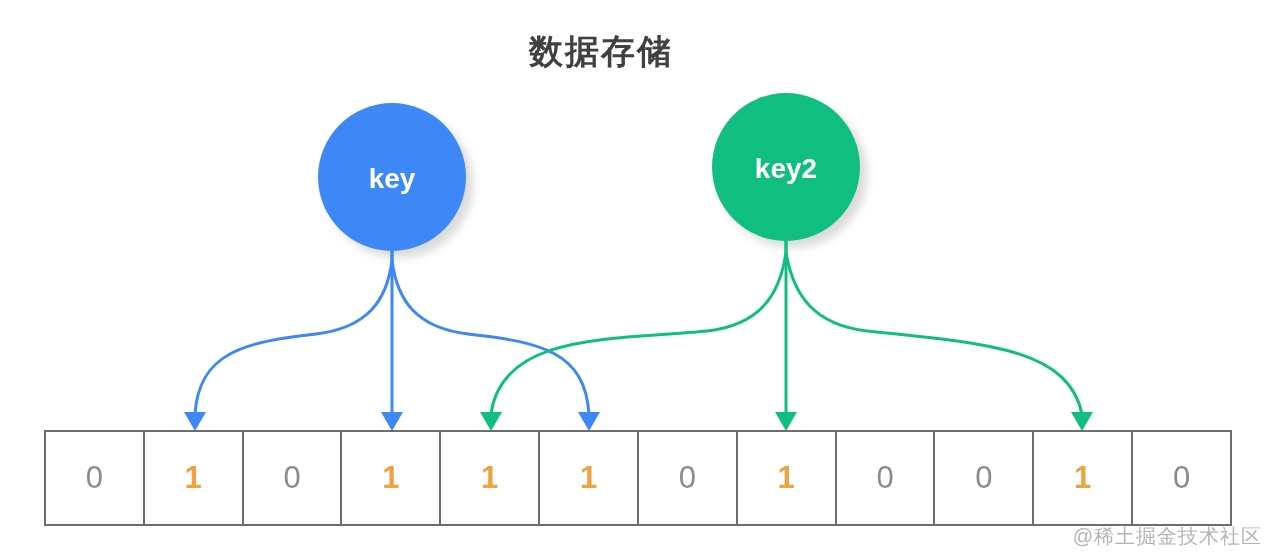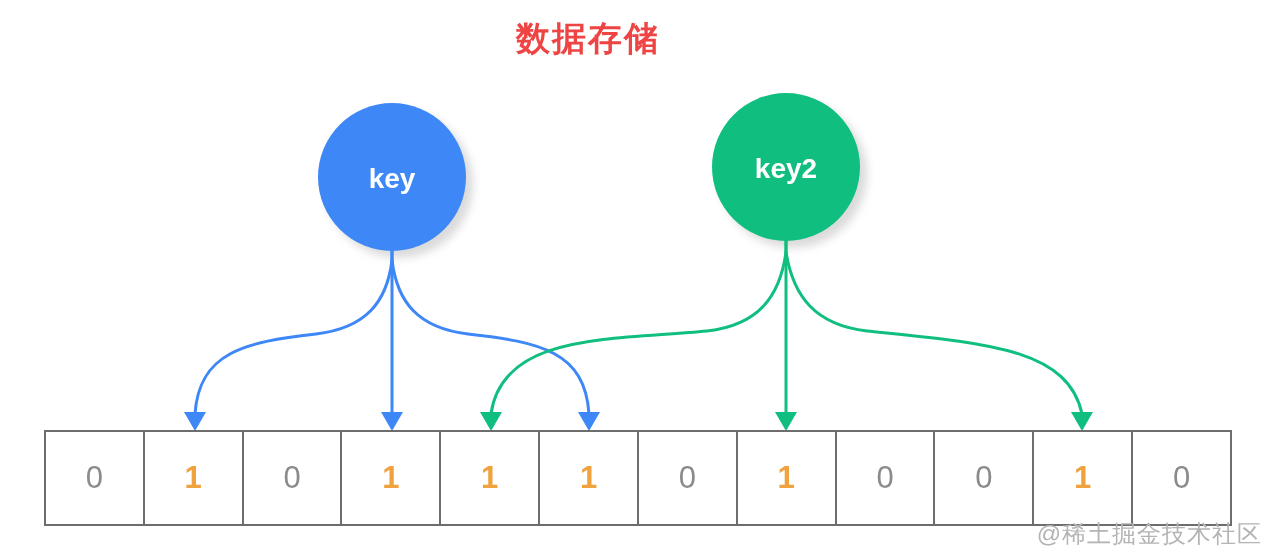--- a/index.html
+++ b/index.html
@@ -13,25 +13,25 @@
     width: 1275px;
     height: 552px;
     background: #ffffff;
     overflow: hidden;
   }
   .title {
     position: absolute;
     left: 0;
     top: 16px;
     width: 1176px;
-    margin: 0;
+    margin: 13px;
     text-align: center;
     font-size: 34px;
     font-weight: bold;
-    color: #ef4444;
+    color: #404040;
     letter-spacing: 2px;
   }
   .arrows-layer {
     position: absolute;
     left: 0;
     top: 0;
   }
   .node-label {
     font-family: "Liberation Sans", sans-serif;
     font-size: 28px;
@@ -63,21 +63,21 @@
     color: #8b8b8b;
   }
   .cell span.one {
     color: #f0a23e;
     font-weight: bold;
   }
   .watermark {
     position: absolute;
     right: 13px;
     bottom: 2px;
-    font-size: 24px;
+    font-size: 20px;
     color: #b4b4b4;
     letter-spacing: 1px;
   }
 </style>
 </head>
 <body>
 
 <div class="stage">
 
   <h1 class="title">数据存储</h1>

